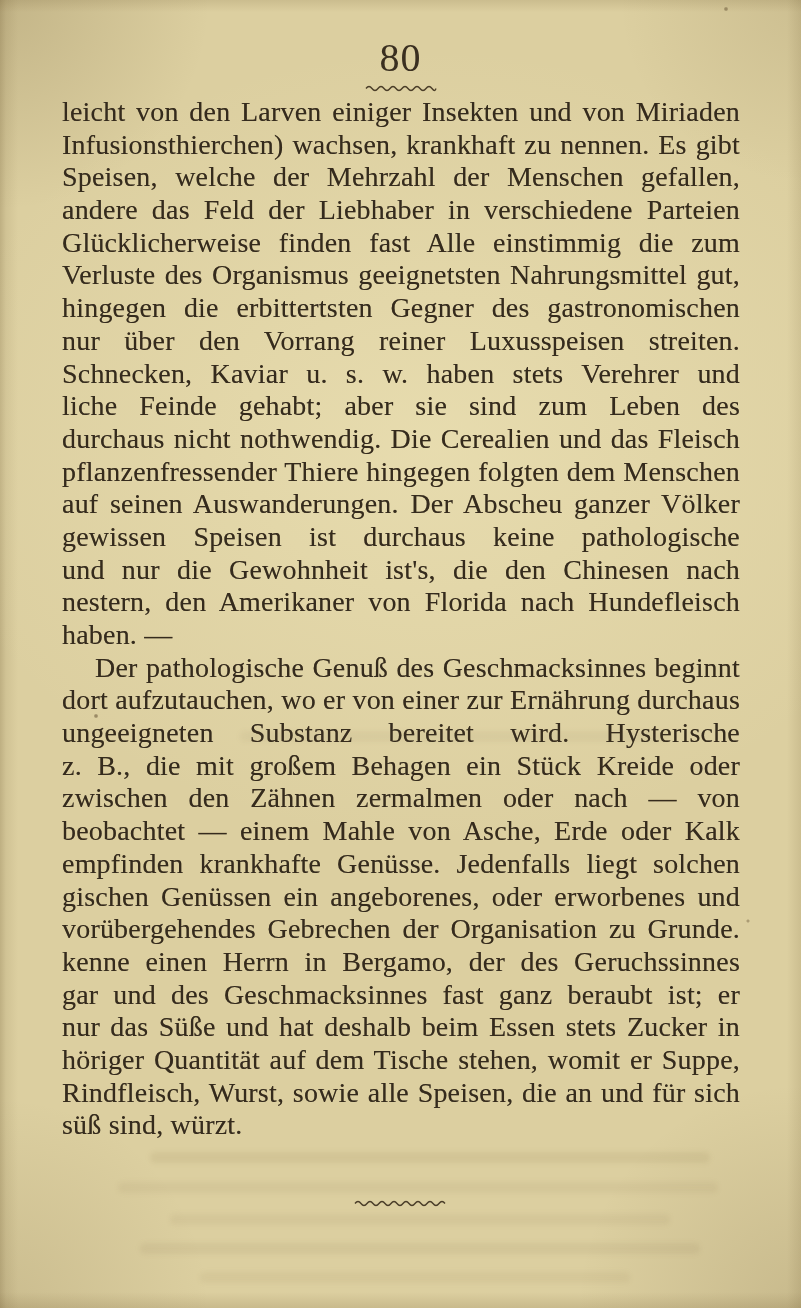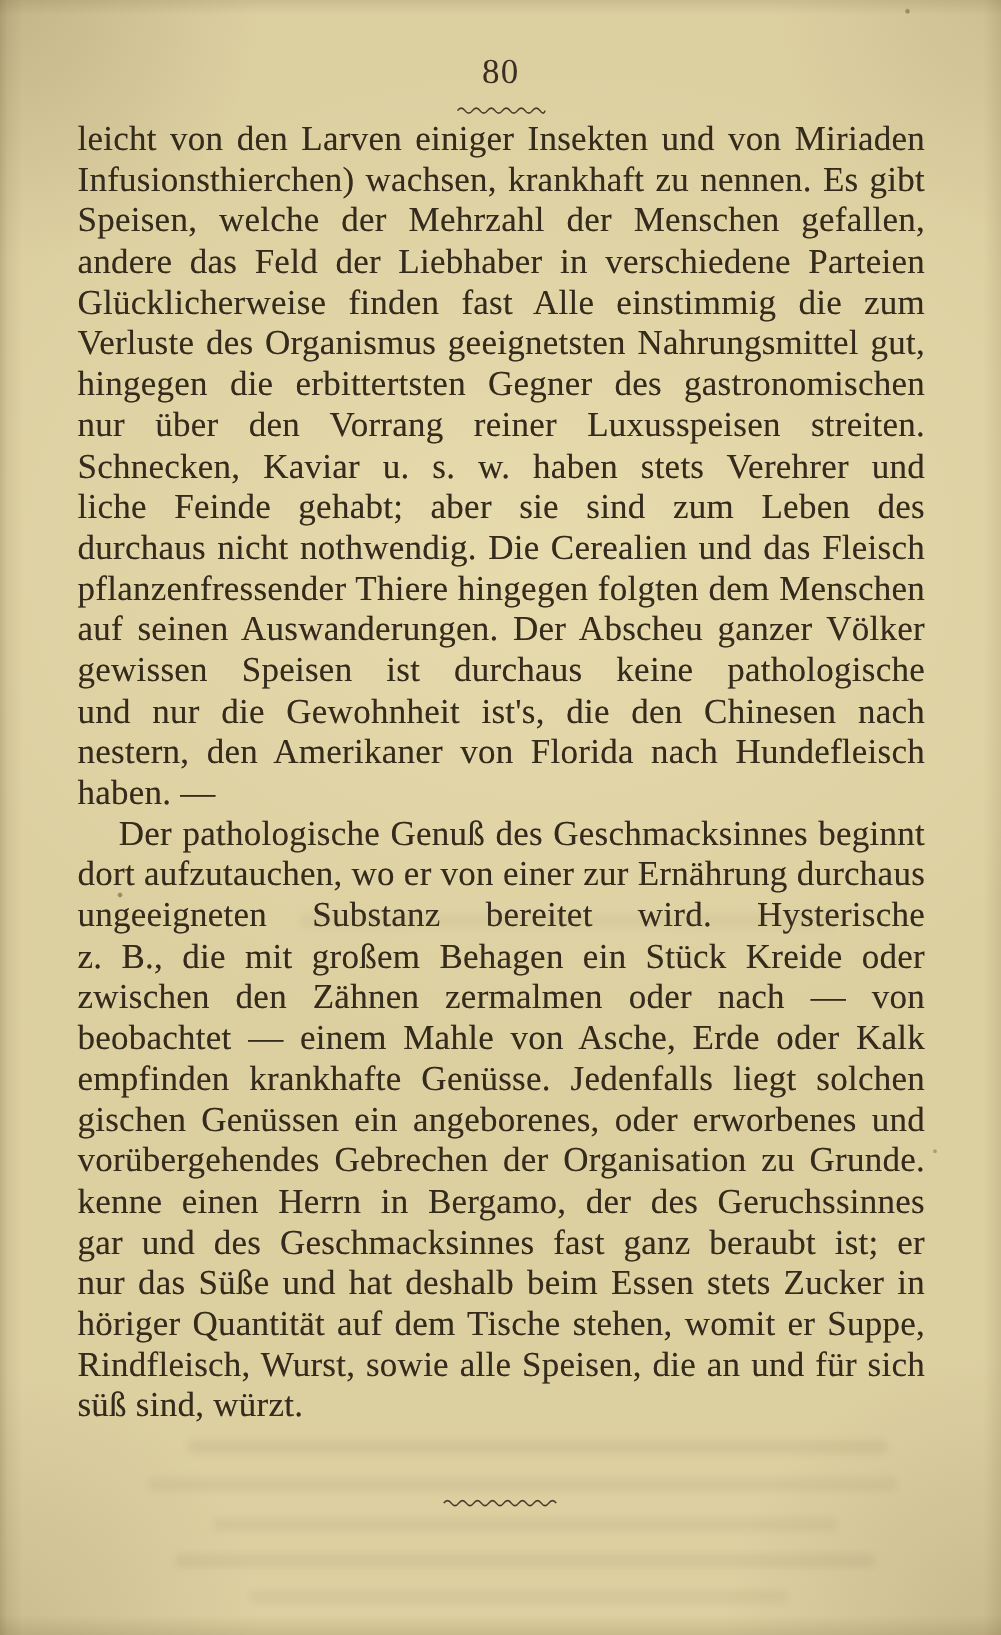--- a/index.html
+++ b/index.html
@@ -24,21 +24,21 @@
       linear-gradient(to top, rgba(115,92,50,0.18) 0px, rgba(115,92,50,0) 16px),
       radial-gradient(circle 3px at 96px 716px, rgba(70,50,25,0.45) 0 1.2px, rgba(70,50,25,0) 2.4px),
       radial-gradient(circle 3px at 726px 9px, rgba(70,50,25,0.40) 0 1.2px, rgba(70,50,25,0) 2.4px),
       radial-gradient(circle 2px at 748px 921px, rgba(70,50,25,0.32) 0 1px, rgba(70,50,25,0) 2px),
       #dccfa0;
   }
   .header{
     position:absolute;top:40px;left:0;width:801px;text-align:center;
   }
   .pagenum{
-    font-size:28px;line-height:36px;letter-spacing:1px;
+    font-size:40px;line-height:36px;letter-spacing:1px;
     color:#3a2f20;
   }
   .wavy{display:block;margin:7px auto 0;}
   .wavy path{stroke:#4a3d28;fill:none;stroke-width:1.3;}
   .body-text{
     position:absolute;top:96px;left:62px;width:678px;
     font-size:28px;font-weight:normal;line-height:32.7px;
     letter-spacing:0.2px;
     text-shadow:0 0 0.5px rgba(53,43,29,0.45);
   }

